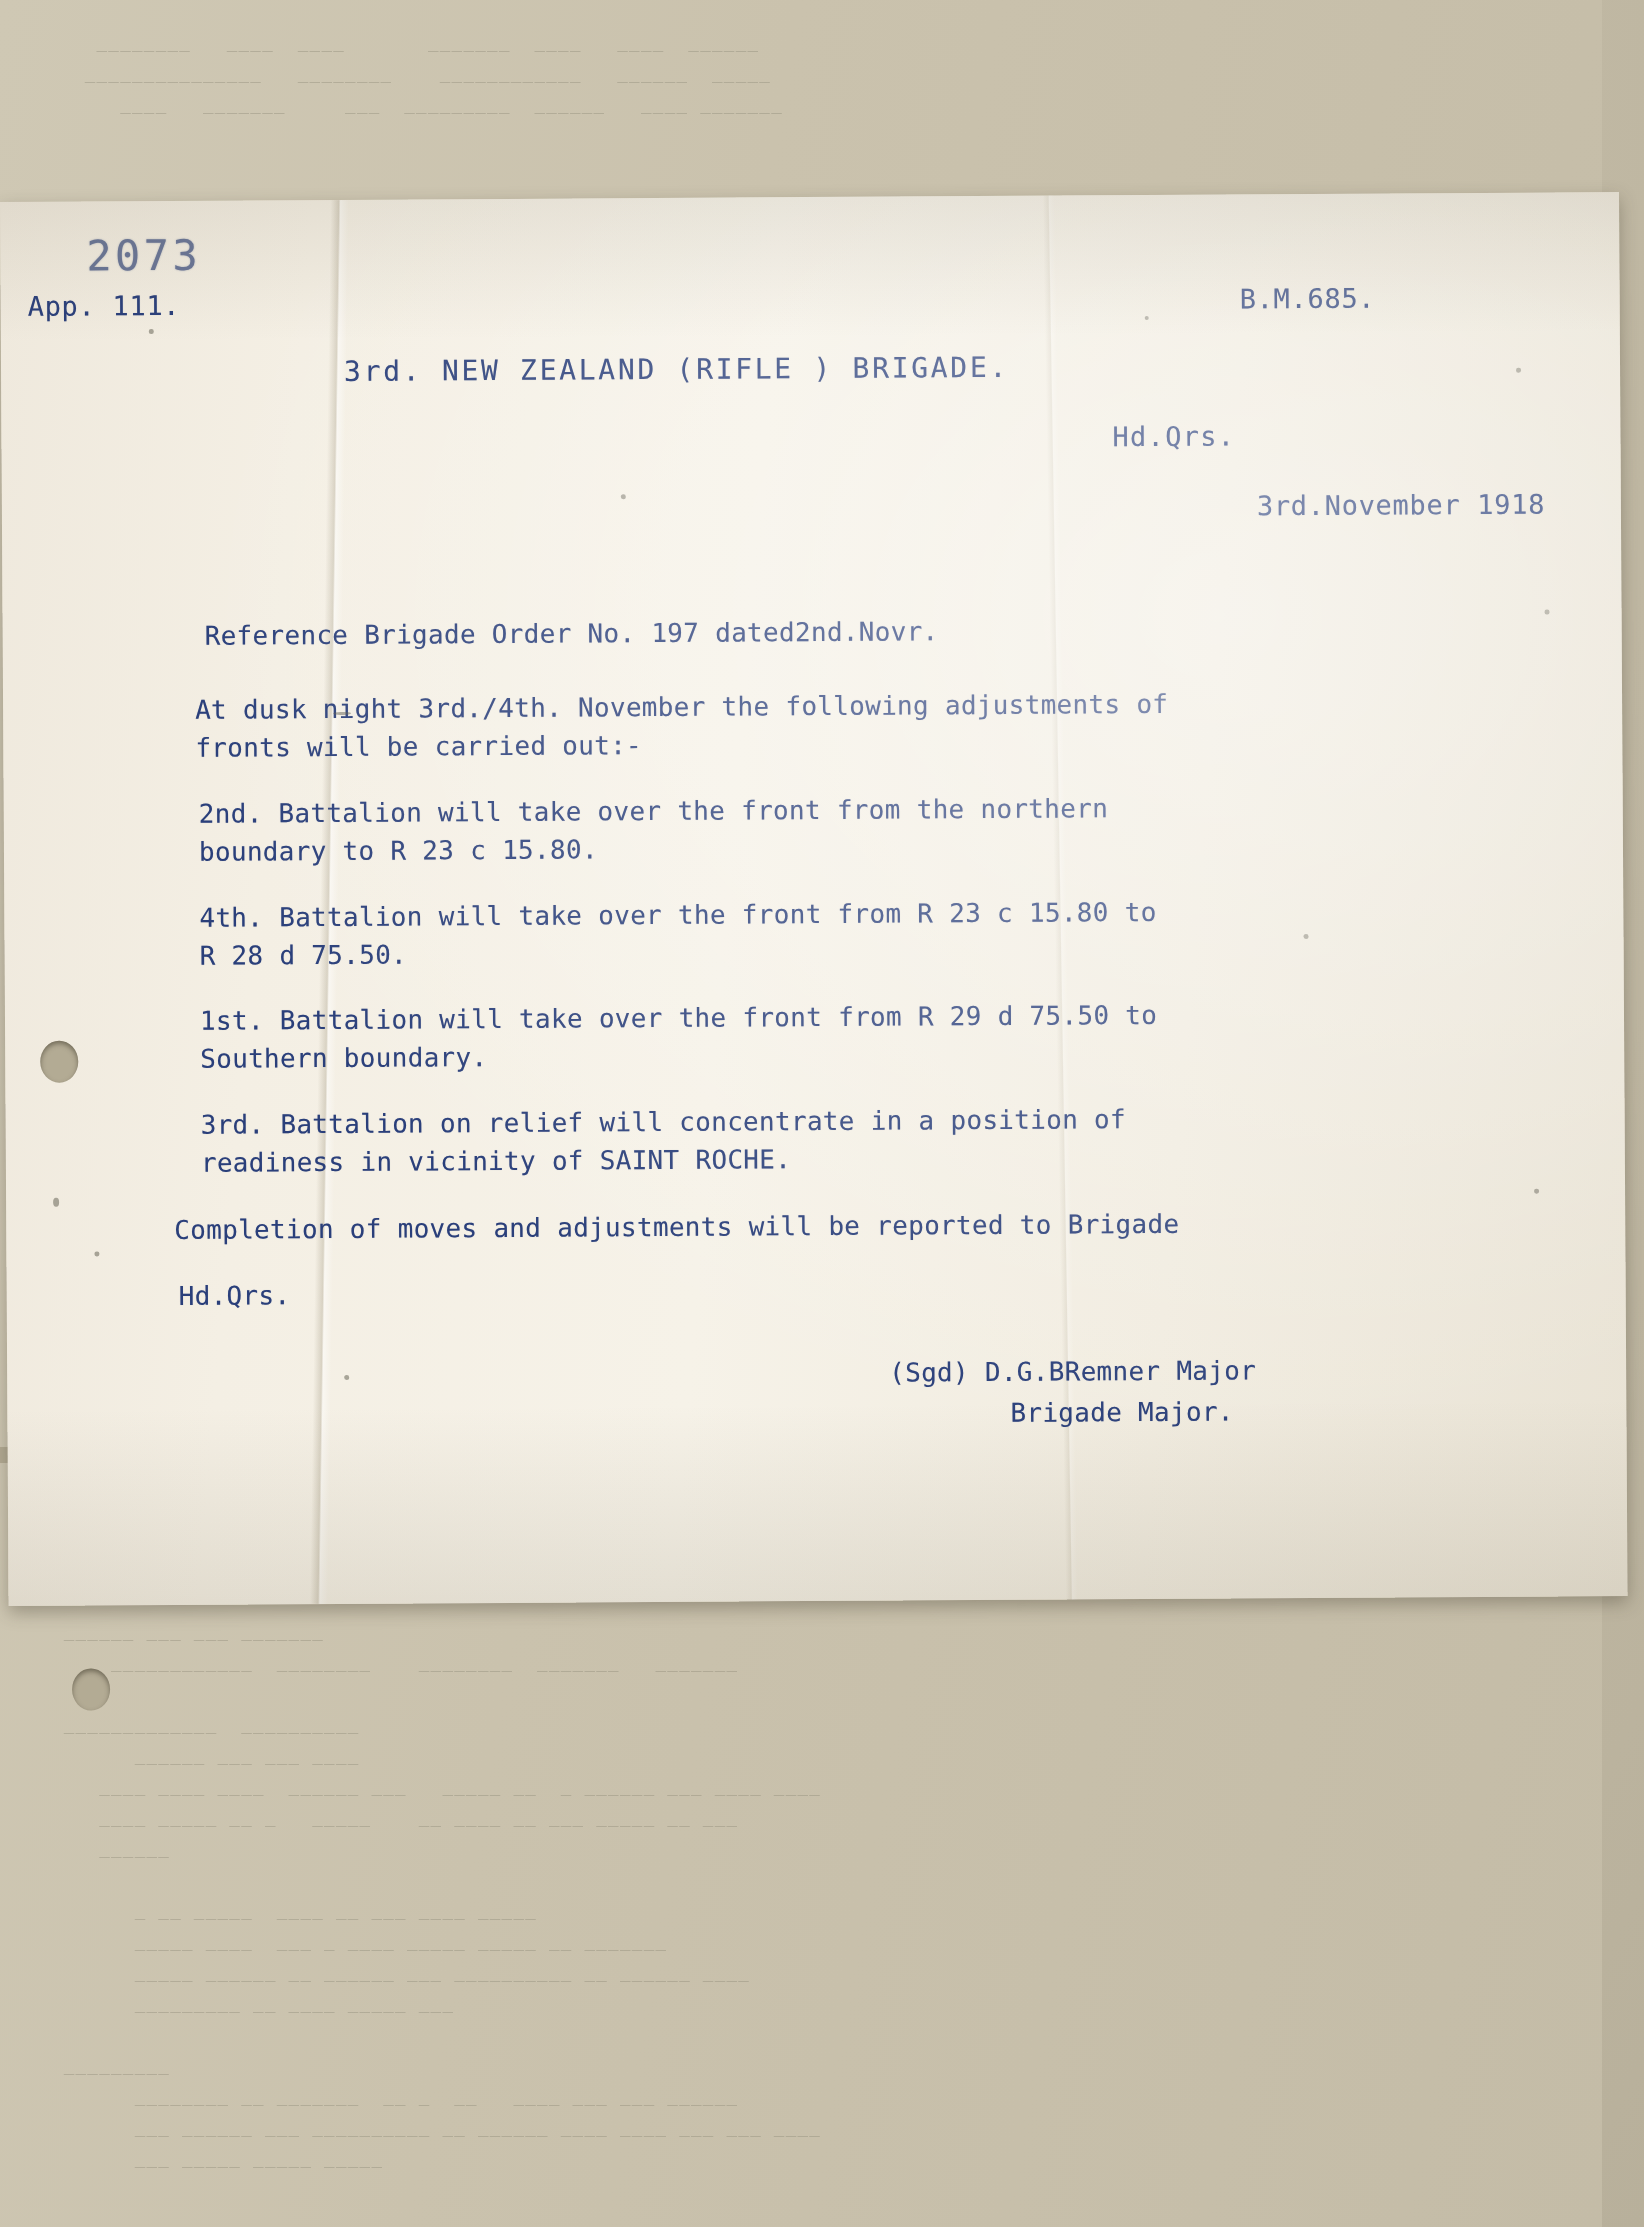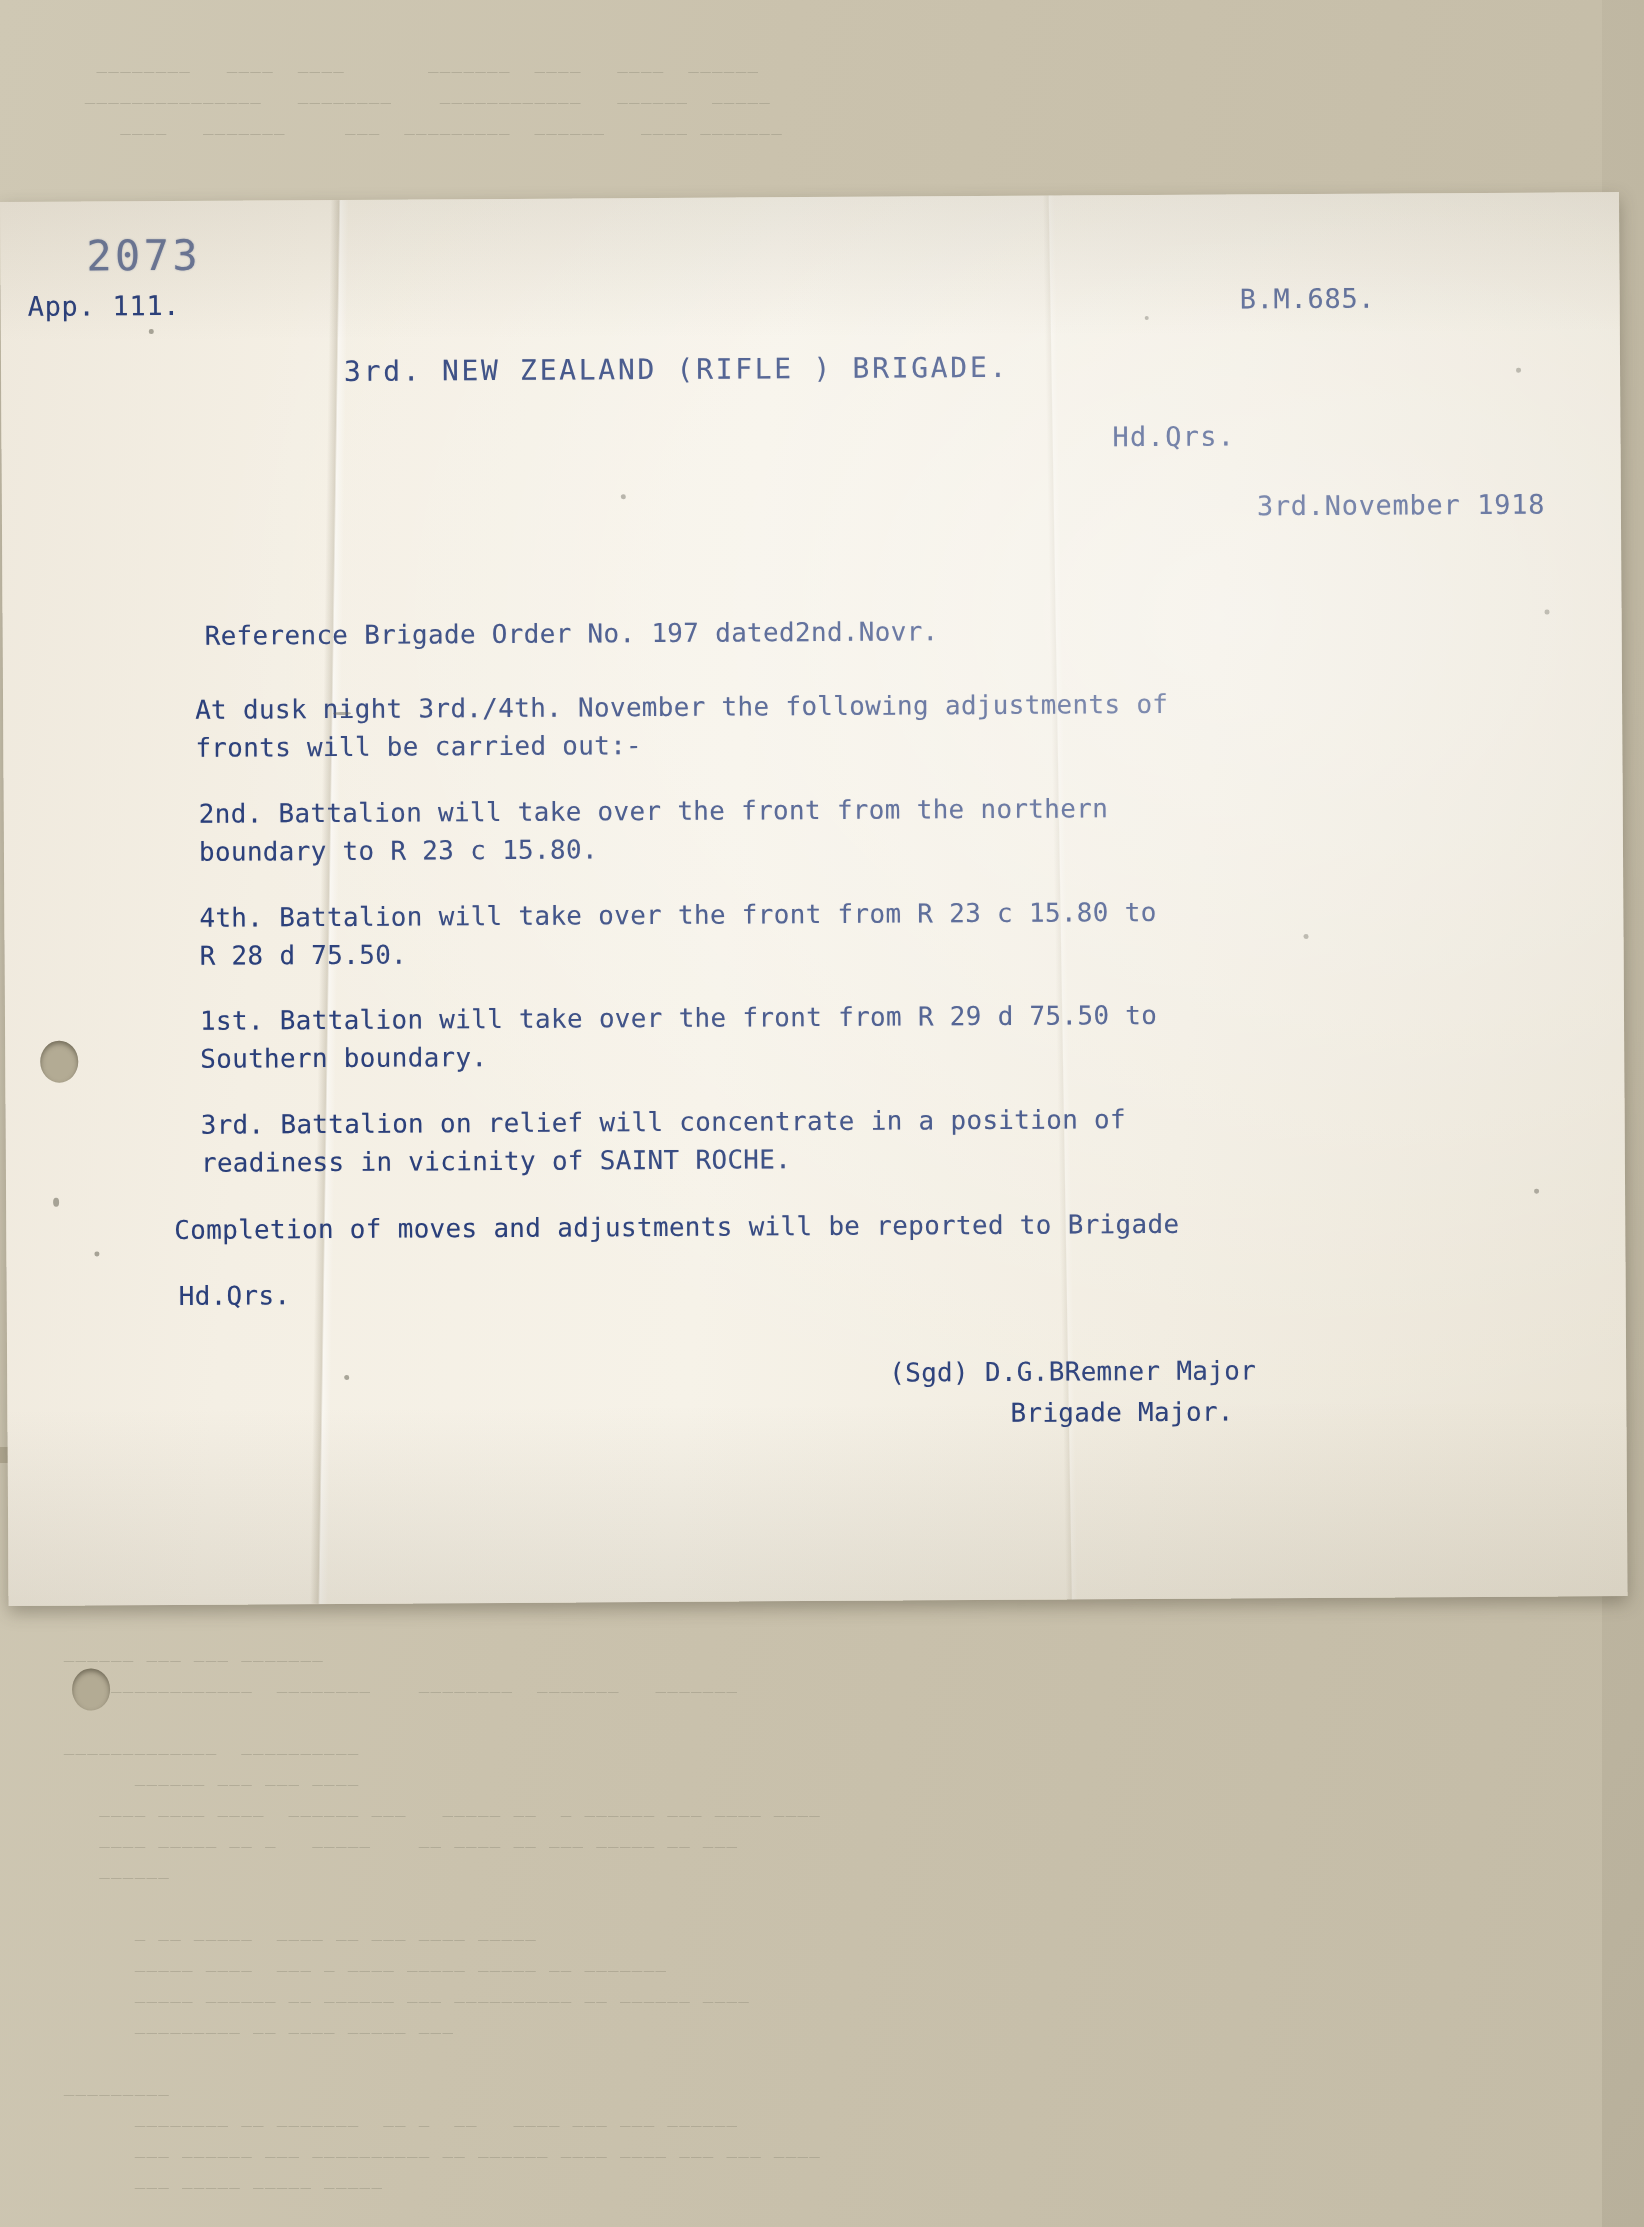--- a/index.html
+++ b/index.html
@@ -34,21 +34,20 @@
   .under-text {
     position: absolute;
     color: #8c8876;
     opacity: .55;
     font-size: 17.5px;
     line-height: 31px;
     letter-spacing: 1.3px;
     white-space: pre;
     filter: blur(0.7px);
     font-family: "DejaVu Sans Mono", monospace;
-    margin-top: 21px;
   }
   .under-top { left: 61px; top: 27px; }
   .under-bottom { left: 40px; top: 1616px; }
 
   
   .sheet {
     position: absolute;
     left: 0px;
     top: 202px;
     width: 1619px;

